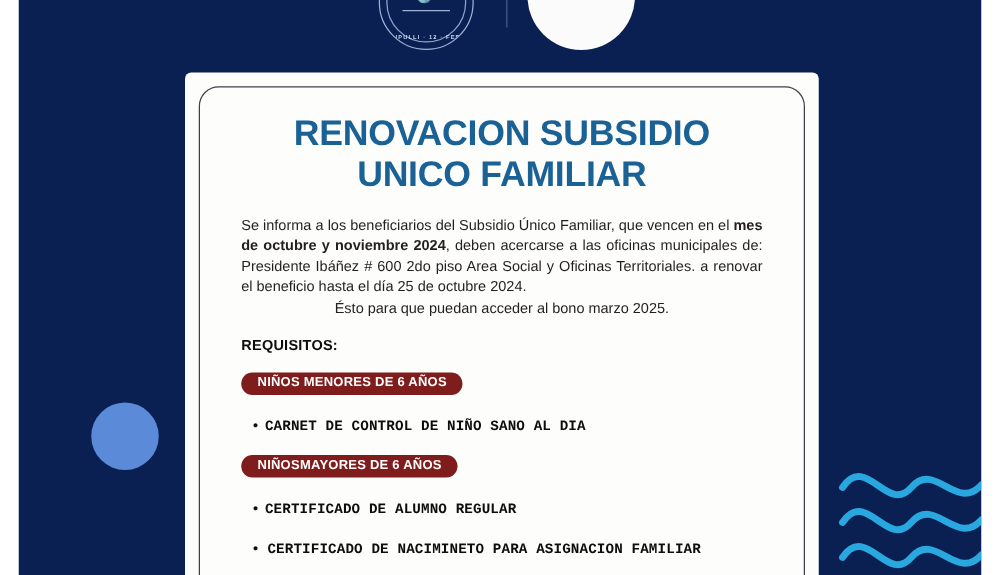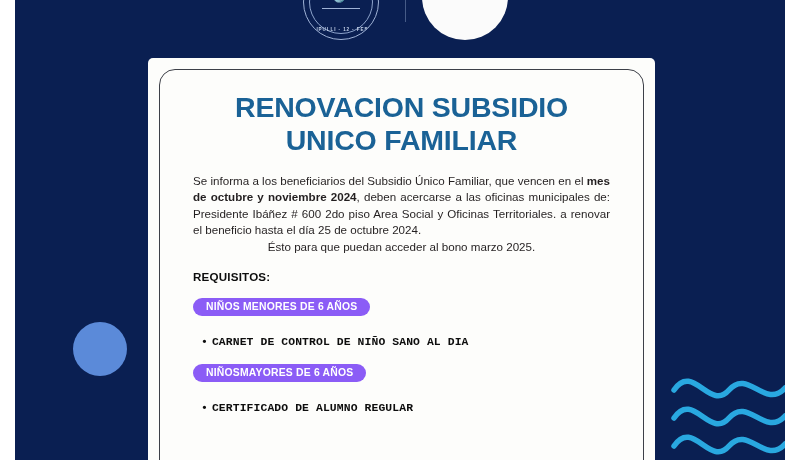--- a/index.html
+++ b/index.html
@@ -187,21 +187,21 @@
     margin-top: 15px;
     color: #0d0d0d;
     font-size: 11.6px;
     font-weight: bold;
     letter-spacing: .2px;
   }
 
   
   .badge {
     display: inline-block;
-    background: #8b5cf6;
+    background: #7f1d1d;
     color: #ffffff;
     font-size: 10.4px;
     font-weight: bold;
     letter-spacing: .2px;
     padding: 3.5px 13px 4px 13px;
     border-radius: 11px;
     white-space: nowrap;
   }
   .badge-row { margin-top: 13px; }
   .badge-row-2 { margin-top: 14px; }
@@ -274,17 +274,20 @@
       <div class="bullet">
         <span class="dot">•</span><span>CARNET DE CONTROL DE NIÑO SANO AL DIA</span>
       </div>
 
       <div class="badge-row-2">
         <span class="badge">NIÑOSMAYORES DE 6 AÑOS</span>
       </div>
       <div class="bullet">
         <span class="dot">•</span><span>CERTIFICADO DE ALUMNO REGULAR</span>
       </div>
+      <div class="bullet bullet-wide">
+        <span class="dot">•</span><span>CERTIFICADO DE NACIMINETO PARA ASIGNACION FAMILIAR</span>
+      </div>
 
     </div>
   </div>
 
 </div>
 
 </body></html>

